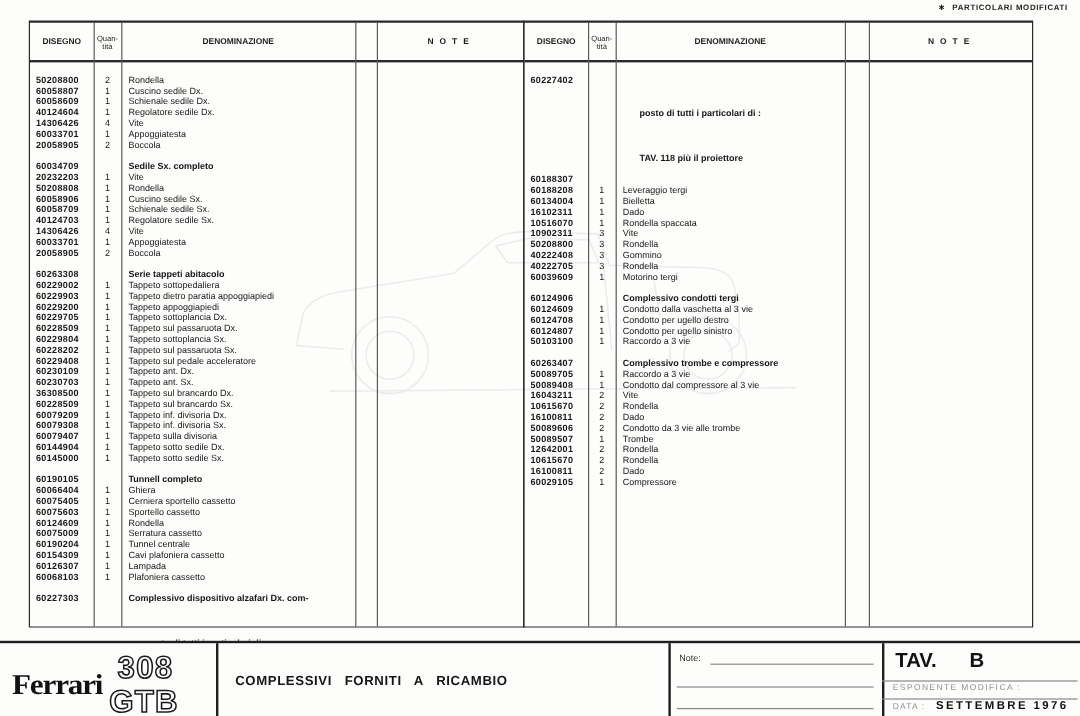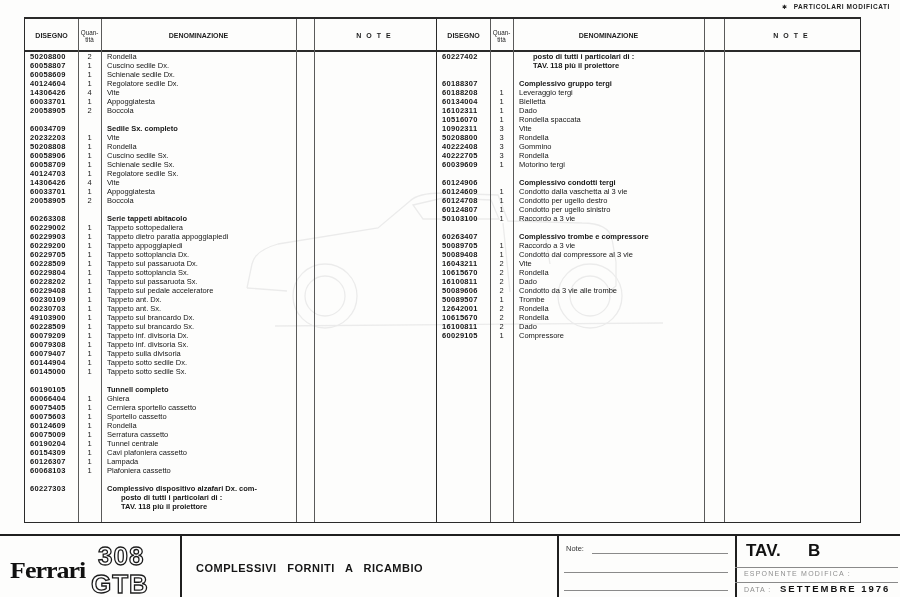--- a/index.html
+++ b/index.html
@@ -15,27 +15,27 @@
   
   .car-wm{position:absolute;left:245px;top:192px;opacity:.6;z-index:0;}
 
   
   .ptable{position:absolute;top:17px;height:506px;border:1.5px solid #2a2a2a;border-top-width:2px;background:transparent;box-sizing:border-box;z-index:1;}
   .thead{position:relative;height:33px;border-bottom:2px solid #2a2a2a;box-sizing:border-box;}
   .th{position:absolute;top:0;height:33px;display:flex;align-items:center;justify-content:center;font-size:7px;font-weight:bold;color:#1d1d1d;text-align:center;}
   .th-qty{flex-direction:column;font-size:6.3px;line-height:7px;font-weight:normal;}
   .th-note{letter-spacing:5px;}
   .vline{position:absolute;top:0;bottom:0;width:1px;background:#5a5a5a;}
-  .tbody{position:relative;font-size:7.5px;}
+  .tbody{position:relative;padding-top:10px;font-size:7.5px;}
   .prow{display:flex;line-height:9px;min-height:9px;}
   .c-d{width:53px;padding-left:5px;box-sizing:border-box;font-weight:bold;letter-spacing:.3px;white-space:nowrap;}
   .c-q{width:23px;text-align:center;}
   .c-n{flex:1;padding-left:6px;box-sizing:border-box;}
   .c-n.b{font-weight:bold;}
-  .c-n .cont{padding-left:14px;}
+  .c-n .cont{padding-left:14px;margin-top:28px;}
   .secgap{height:9px;}
 
   
   .footer{position:absolute;left:0;top:534px;width:900px;height:63px;border-top:2.5px solid #1f1f1f;background:#fdfdfc;z-index:2;}
   .fvline{position:absolute;top:0;bottom:0;width:1.5px;background:#1f1f1f;}
   .brand{position:absolute;left:10px;top:20px;font-family:"Liberation Serif","DejaVu Serif",serif;font-weight:bold;font-size:26px;letter-spacing:-1px;transform:scaleY(.92);color:#111;}
   .modelsvg{position:absolute;left:88px;top:4px;}
   .modelsvg text{font-family:"Liberation Sans","DejaVu Sans",sans-serif;}
   .ftitle{position:absolute;left:196px;top:26px;font-size:11px;font-weight:bold;letter-spacing:.5px;word-spacing:7px;color:#161616;}
   .note-label{position:absolute;left:566px;top:8px;font-size:7.5px;color:#333;}
@@ -211,21 +211,21 @@
         <div class="c-d">60230109</div>
         <div class="c-q">1</div>
         <div class="c-n">Tappeto ant. Dx.</div>
       </div>
       <div class="prow">
         <div class="c-d">60230703</div>
         <div class="c-q">1</div>
         <div class="c-n">Tappeto ant. Sx.</div>
       </div>
       <div class="prow">
-        <div class="c-d">49103900</div>
+        <div class="c-d">36308500</div>
         <div class="c-q">1</div>
         <div class="c-n">Tappeto sul brancardo Dx.</div>
       </div>
       <div class="prow">
         <div class="c-d">60228509</div>
         <div class="c-q">1</div>
         <div class="c-n">Tappeto sul brancardo Sx.</div>
       </div>
       <div class="prow">
         <div class="c-d">60079209</div>
@@ -336,21 +336,20 @@
         <div class="c-q"></div>
         <div class="c-n b">
           <div class="cont">posto di tutti i particolari di :</div>
           <div class="cont">TAV. 118 più il proiettore</div>
         </div>
       </div>
       <div class="secgap"></div>
       <div class="prow">
         <div class="c-d">60188307</div>
         <div class="c-q"></div>
-        <div class="c-n b">Complessivo gruppo tergi</div>
       </div>
       <div class="prow">
         <div class="c-d">60188208</div>
         <div class="c-q">1</div>
         <div class="c-n">Leveraggio tergi</div>
       </div>
       <div class="prow">
         <div class="c-d">60134004</div>
         <div class="c-q">1</div>
         <div class="c-n">Bielletta</div>

